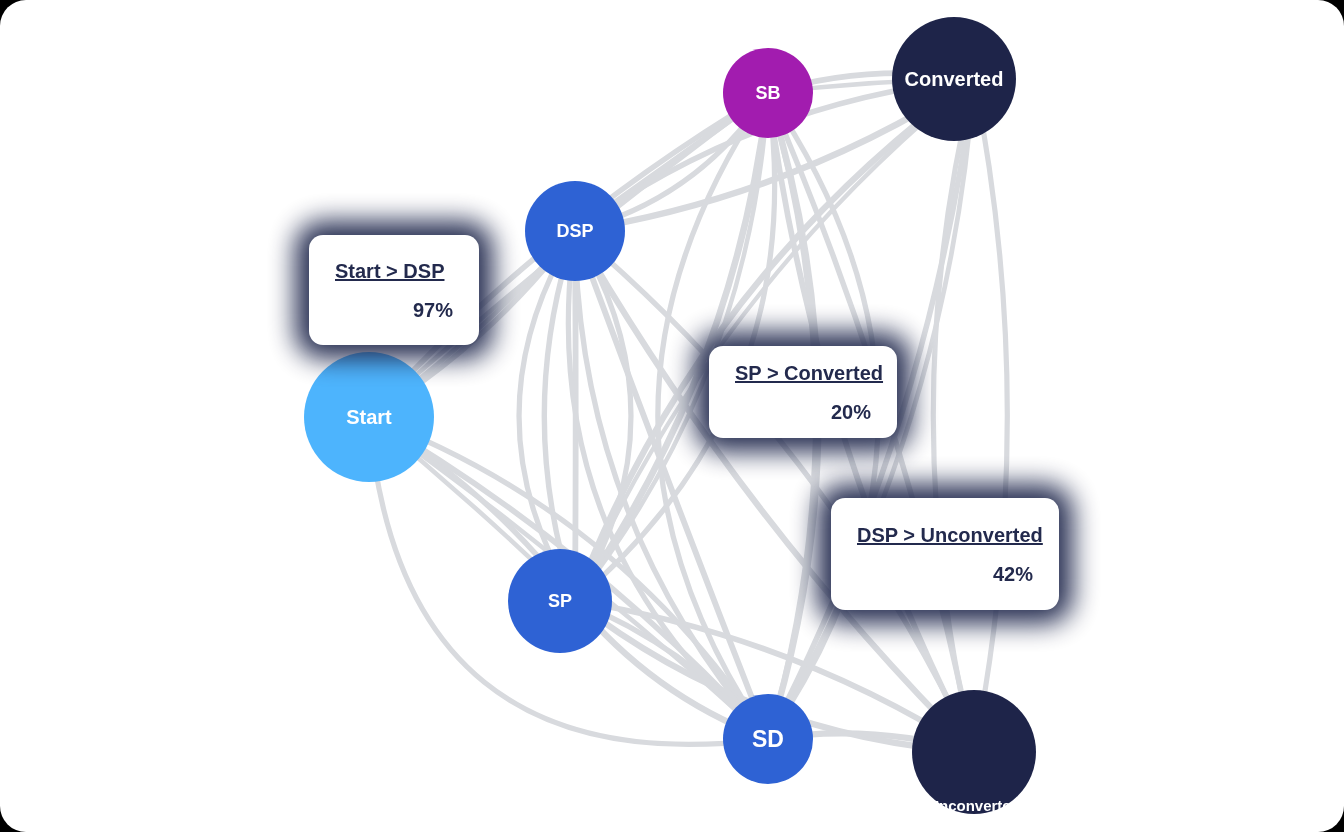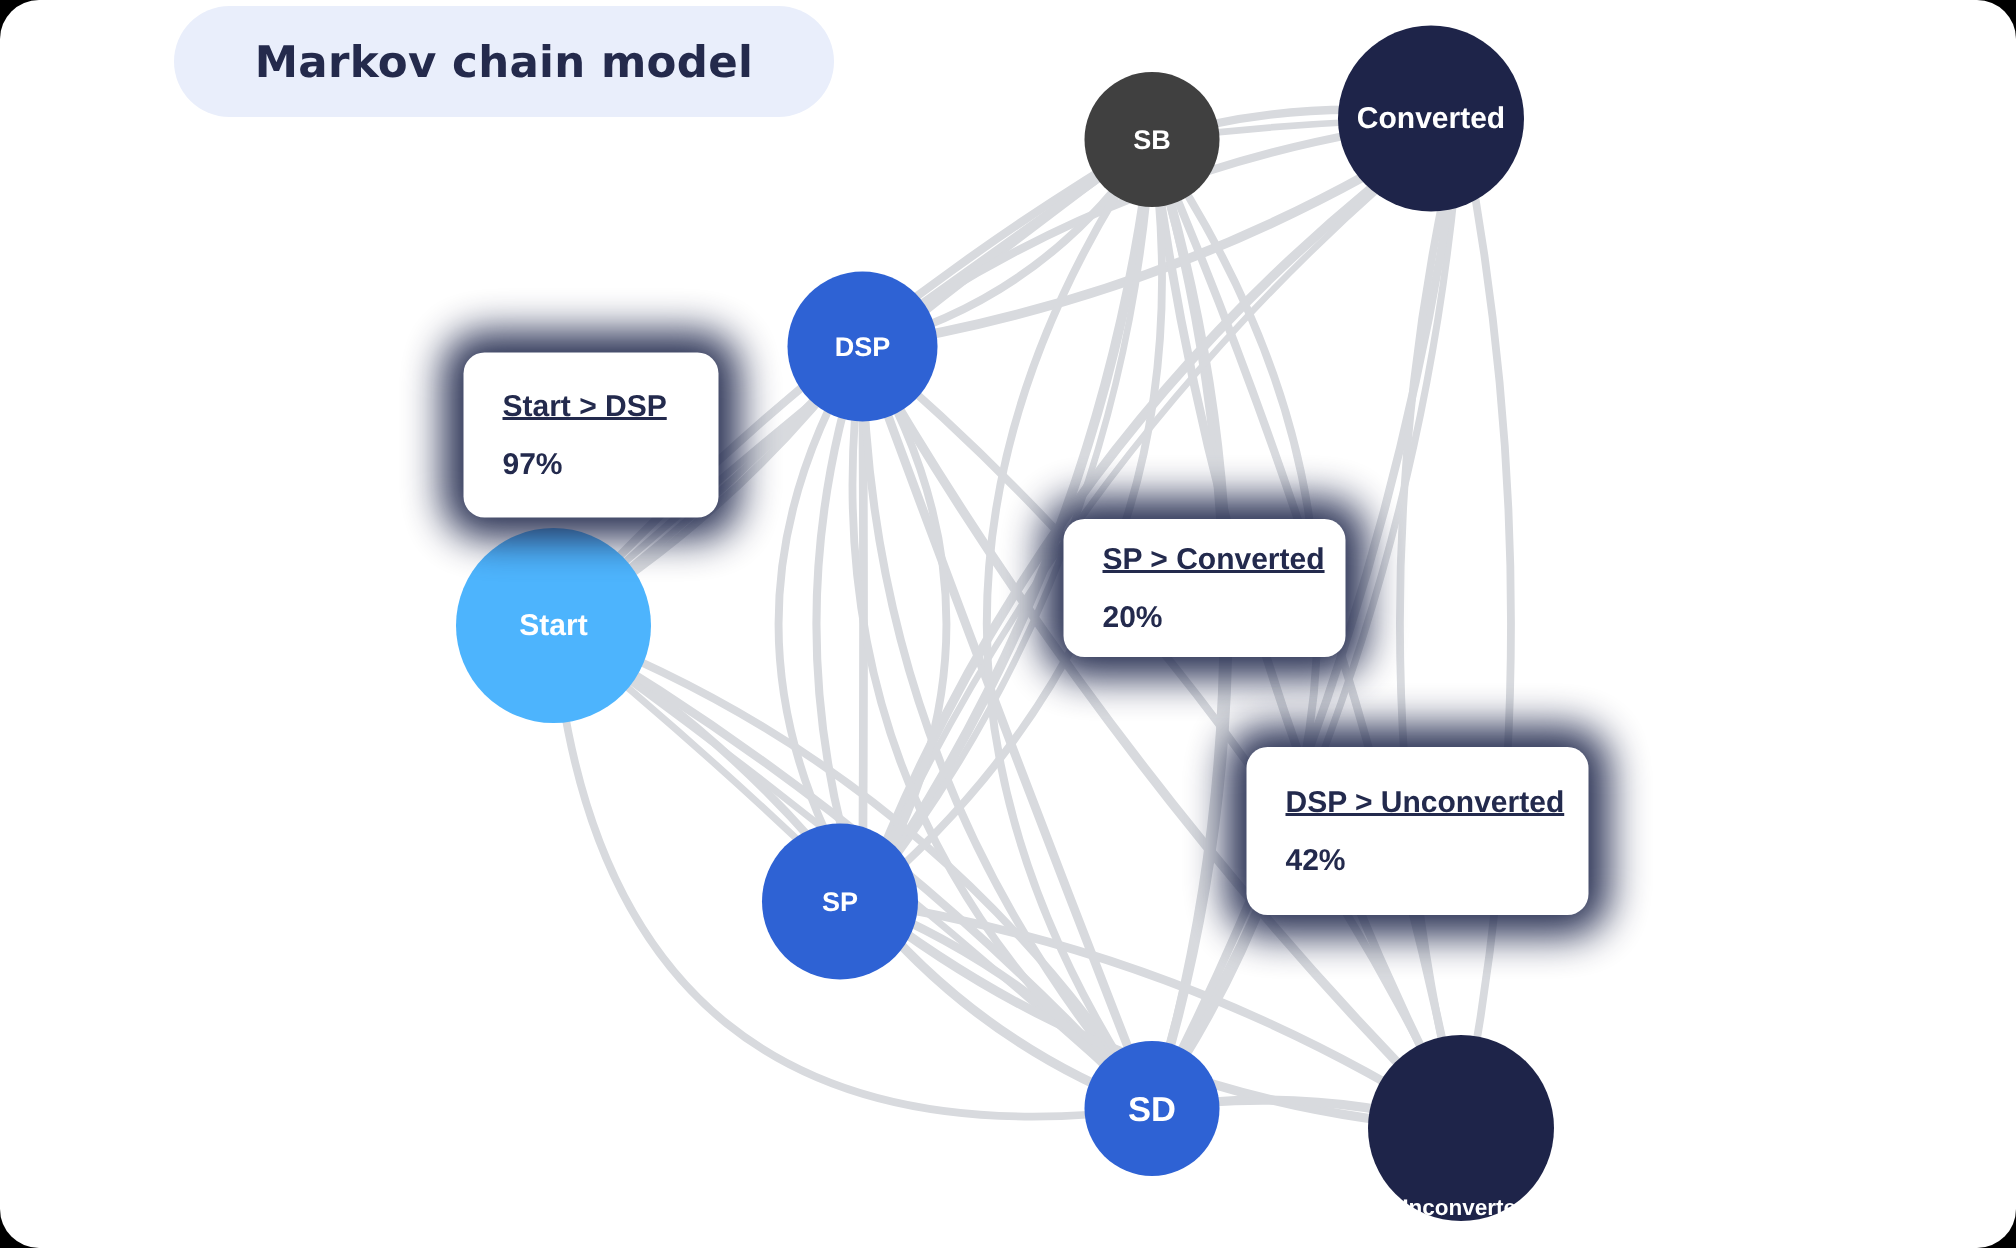--- a/index.html
+++ b/index.html
@@ -105,30 +105,28 @@
     margin-bottom: 16px;
     font-family: "Liberation Sans", sans-serif;
     text-decoration: underline;
   }
   .tip-value {
     font-size: 20px;
     font-weight: 700;
     color: #232a4d;
     white-space: nowrap;
     font-family: "Liberation Sans", sans-serif;
+    text-align: right;
   }
 </style>
 </head>
 <body>
 
 <div id="canvas">
 
-  <div id="title-pill">
-    <span class="title-text">Markov chain model</span>
-  </div>
 
   <svg id="graph" viewBox="0 0 1344 832">
       <path d="M 369 417 Q 482.6974219026806 335.8476823223237 575 231" stroke="#d8dade" stroke-width="4.67" fill="none" stroke-linecap="round"></path>
       <path d="M 369 417 Q 489.94268836489476 343.8720096944533 575 231" stroke="#d8dade" stroke-width="5.28" fill="none" stroke-linecap="round"></path>
       <path d="M 369 417 Q 544.3923565487266 225.31188352759855 768 93" stroke="#d8dade" stroke-width="5.57" fill="none" stroke-linecap="round"></path>
       <path d="M 369 417 Q 560.041788347145 244.58386898305824 768 93" stroke="#d8dade" stroke-width="4.66" fill="none" stroke-linecap="round"></path>
       <path d="M 369 417 Q 489.5146023284352 489.3912604366432 575 601" stroke="#d8dade" stroke-width="5.54" fill="none" stroke-linecap="round"></path>
       <path d="M 369 417 Q 475.9117892125416 504.6204968598719 575 601" stroke="#d8dade" stroke-width="4.56" fill="none" stroke-linecap="round"></path>
       <path d="M 369 417 Q 593.4147912998602 547.1273238240863 768 739" stroke="#d8dade" stroke-width="5.61" fill="none" stroke-linecap="round"></path>
       <path d="M 369 417 Q 578.4087949695785 565.7217105811745 768 739" stroke="#d8dade" stroke-width="4.64" fill="none" stroke-linecap="round"></path>
@@ -172,21 +170,21 @@
       <path d="M 768 93 Q 811.2 400.075 575 601" stroke="#d8dade" stroke-width="5.2" fill="none" stroke-linecap="round"></path>
     </svg>
 
   <div id="nodes-layer">
       <div class="node" style="left: 304px; top: 352px; width: 130px; height: 130px; background: rgb(77, 180, 253); font-size: 20px; align-items: center;">
         <span class="node-label">Start</span>
       </div>
       <div class="node" style="left: 525px; top: 181px; width: 100px; height: 100px; background: rgb(46, 98, 212); font-size: 18px;">
         <span class="node-label">DSP</span>
       </div>
-      <div class="node" style="left: 723px; top: 48px; width: 90px; height: 90px; background: #404040; font-size: 18px;">
+      <div class="node" style="left: 723px; top: 48px; width: 90px; height: 90px; background: #a21caf; font-size: 18px;">
         <span class="node-label">SB</span>
       </div>
       <div class="node" style="left: 508px; top: 549px; width: 104px; height: 104px; background: rgb(46, 98, 212); font-size: 18px;">
         <span class="node-label">SP</span>
       </div>
       <div class="node" style="left: 723px; top: 694px; width: 90px; height: 90px; background: rgb(46, 98, 212); font-size: 23px; text-align: center;">
         <span class="node-label">SD</span>
       </div>
       <div class="node" style="left: 892px; top: 17px; width: 124px; height: 124px; background: rgb(30, 36, 73); font-size: 20px;">
         <span class="node-label">Converted</span>

